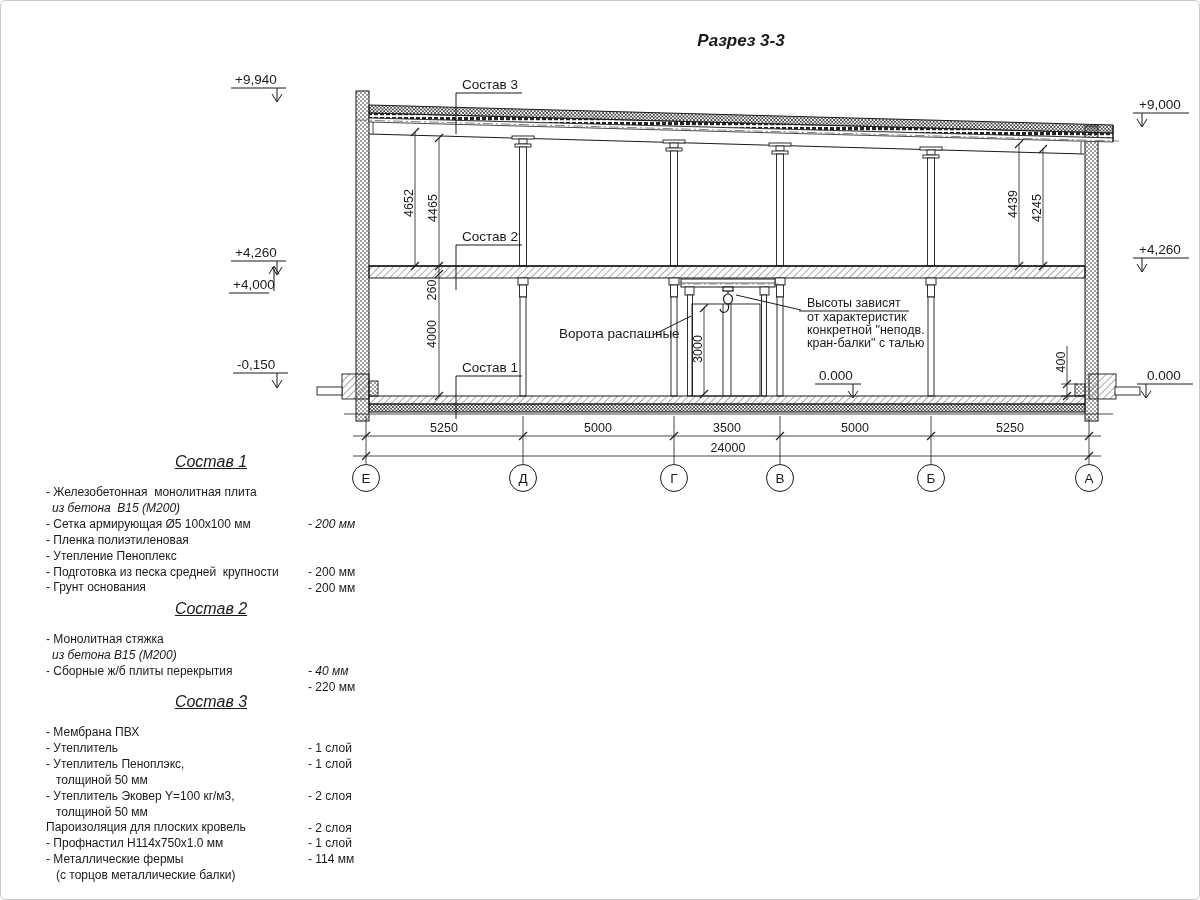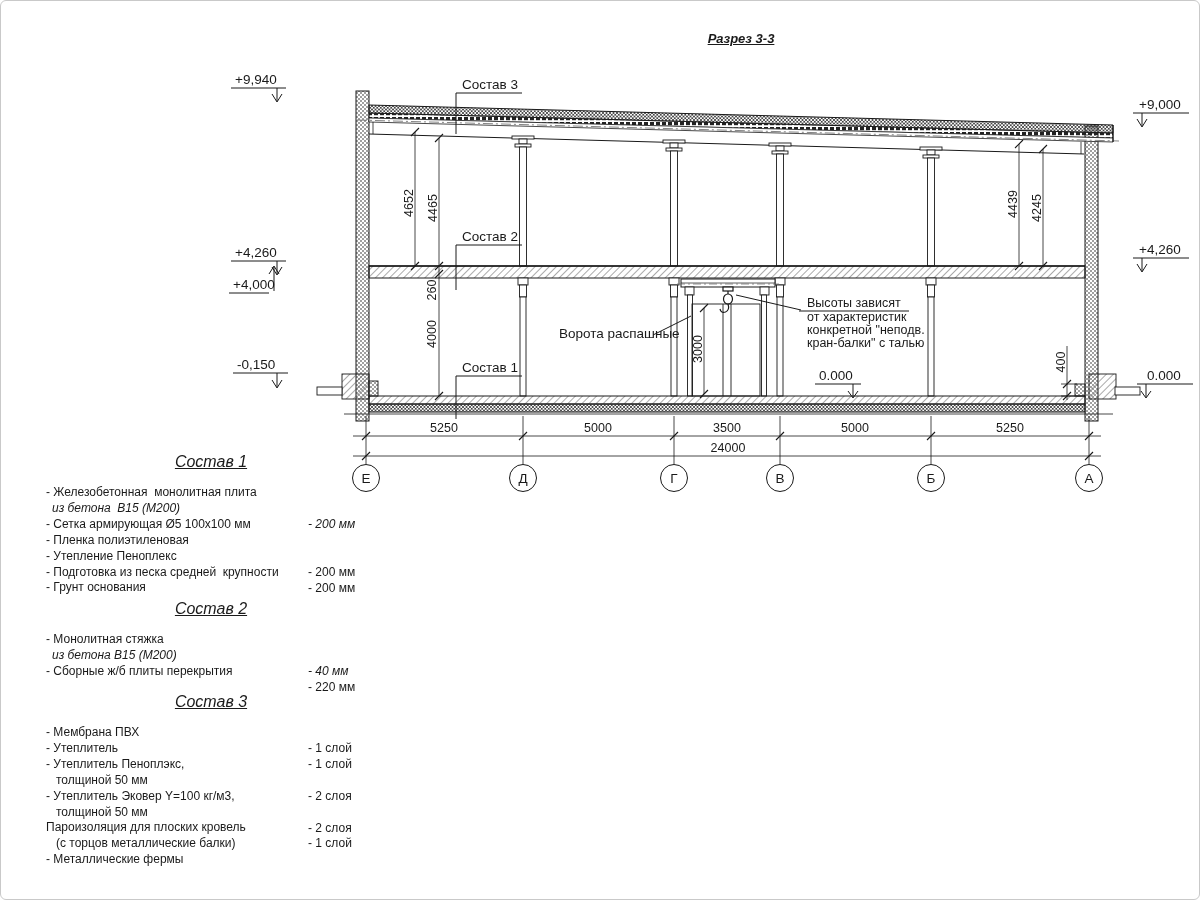--- a/index.html
+++ b/index.html
@@ -1,19 +1,19 @@
 <!DOCTYPE html>
 <html><head>
 <meta charset="utf-8">
 <style>
   html,body{margin:0;padding:0;background:#fff;}
   .page{position:relative;width:1198px;height:898px;background:#fff;border:1px solid #c9c9c9;border-radius:6px;
         font-family:"Liberation Sans",sans-serif;color:#1a1a1a;overflow:hidden;}
   .title{position:absolute;left:620px;top:30px;width:240px;text-align:center;
-         font-style:italic;font-weight:bold;font-size:13px;text-decoration:underline;}
+         font-style:italic;font-weight:bold;font-size:17px;}
   svg{position:absolute;left:0;top:0;}
   svg text{font-family:"Liberation Sans",sans-serif;fill:#1a1a1a;}
   .t12{font-size:12.5px;}
   .t14{font-size:13.5px;}
   .legend{position:absolute;left:45px;top:0;width:330px;}
   .lsec{position:absolute;left:0;width:330px;}
   .lhead{text-align:center;font-style:italic;font-size:16px;text-decoration:underline;margin-bottom:14px;}
   .lrow{position:relative;font-size:12px;line-height:15.9px;white-space:pre;}
   .lrow .val{position:absolute;left:262px;top:16px;}
   .lrow.ind{padding-left:6px;font-style:italic;}
@@ -274,18 +274,19 @@
 
     <div class="lsec" style="top:692px">
       <div class="lhead">Состав 3</div>
       <div class="lrow"><span>- Мембрана ПВХ</span><span class="val">- 1 слой</span></div>
       <div class="lrow"><span>- Утеплитель</span><span class="val">- 1 слой</span></div>
       <div class="lrow"><span>- Утеплитель Пеноплэкс,</span><span class="val"></span></div>
       <div class="lrow ind2"><span>толщиной 50 мм</span><span class="val">- 2 слоя</span></div>
       <div class="lrow"><span>- Утеплитель Эковер Y=100 кг/м3,</span><span class="val"></span></div>
       <div class="lrow ind2"><span>толщиной 50 мм</span><span class="val">- 2 слоя</span></div>
       <div class="lrow"><span>Пароизоляция для плоских кровель</span><span class="val">- 1 слой</span></div>
+      <div class="lrow"><span>- Профнастил Н114х750х1.0 мм</span><span class="val">- 114 мм</span></div>
+      <div class="lrow"><span>- Металлические фермы</span><span class="val"></span></div>
       <div class="lrow ind2"><span>(с торцов металлические балки)</span><span class="val"></span></div>
-      <div class="lrow"><span>- Металлические фермы</span><span class="val"></span></div>
     </div>
 
   </div>
 </div>
 
 </body></html>

